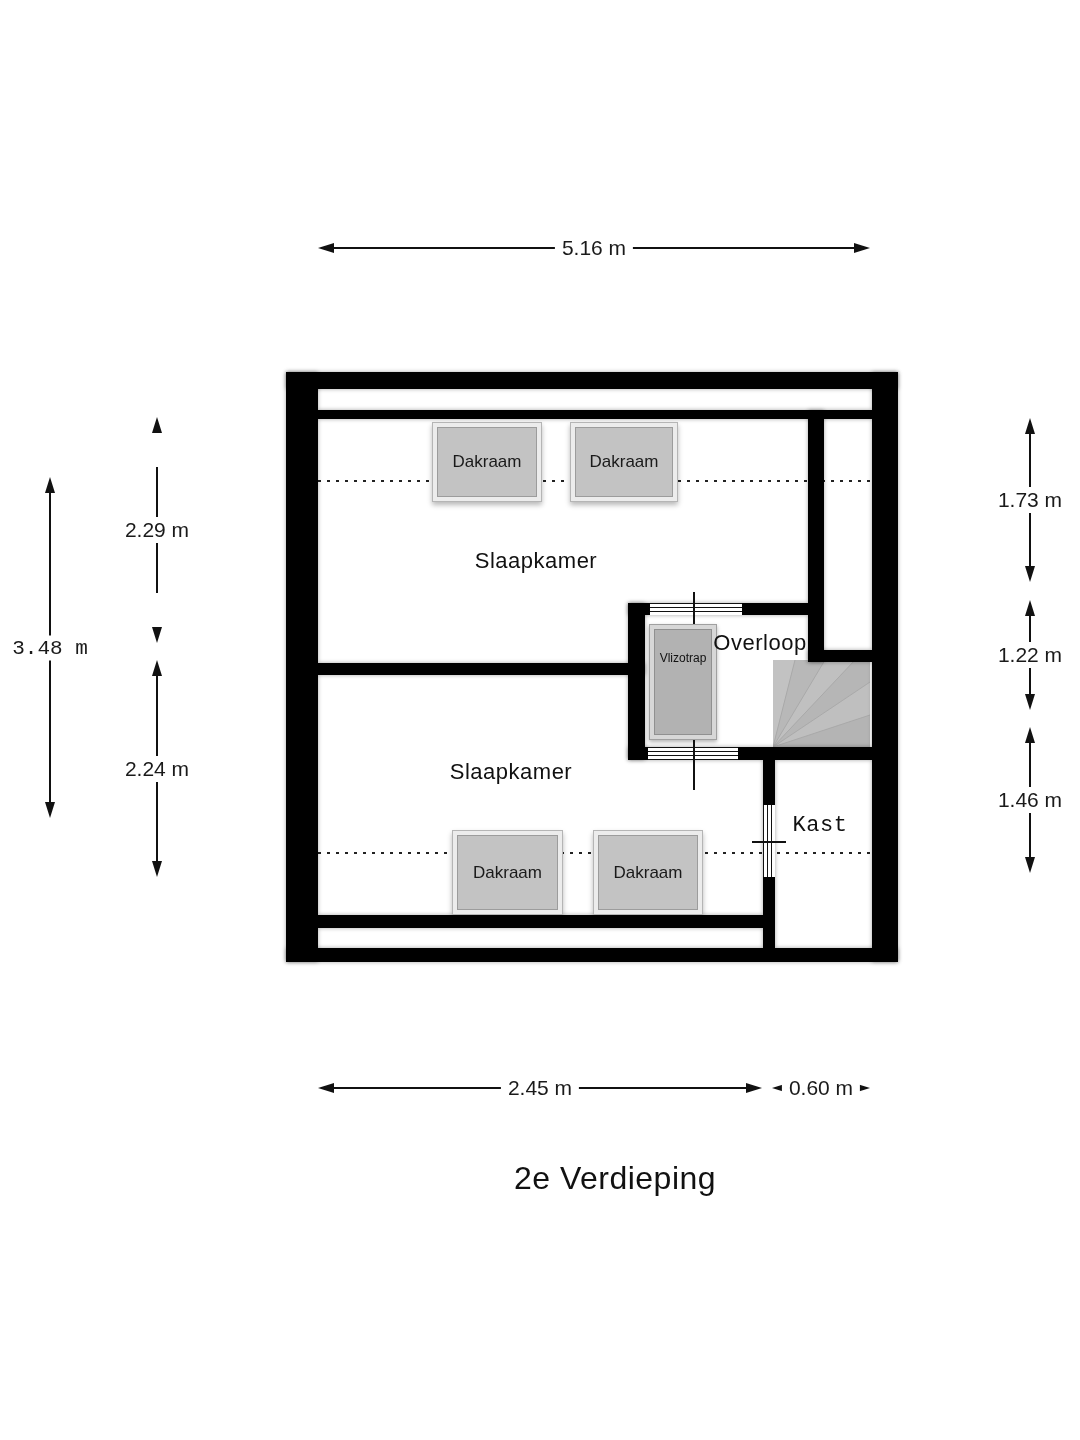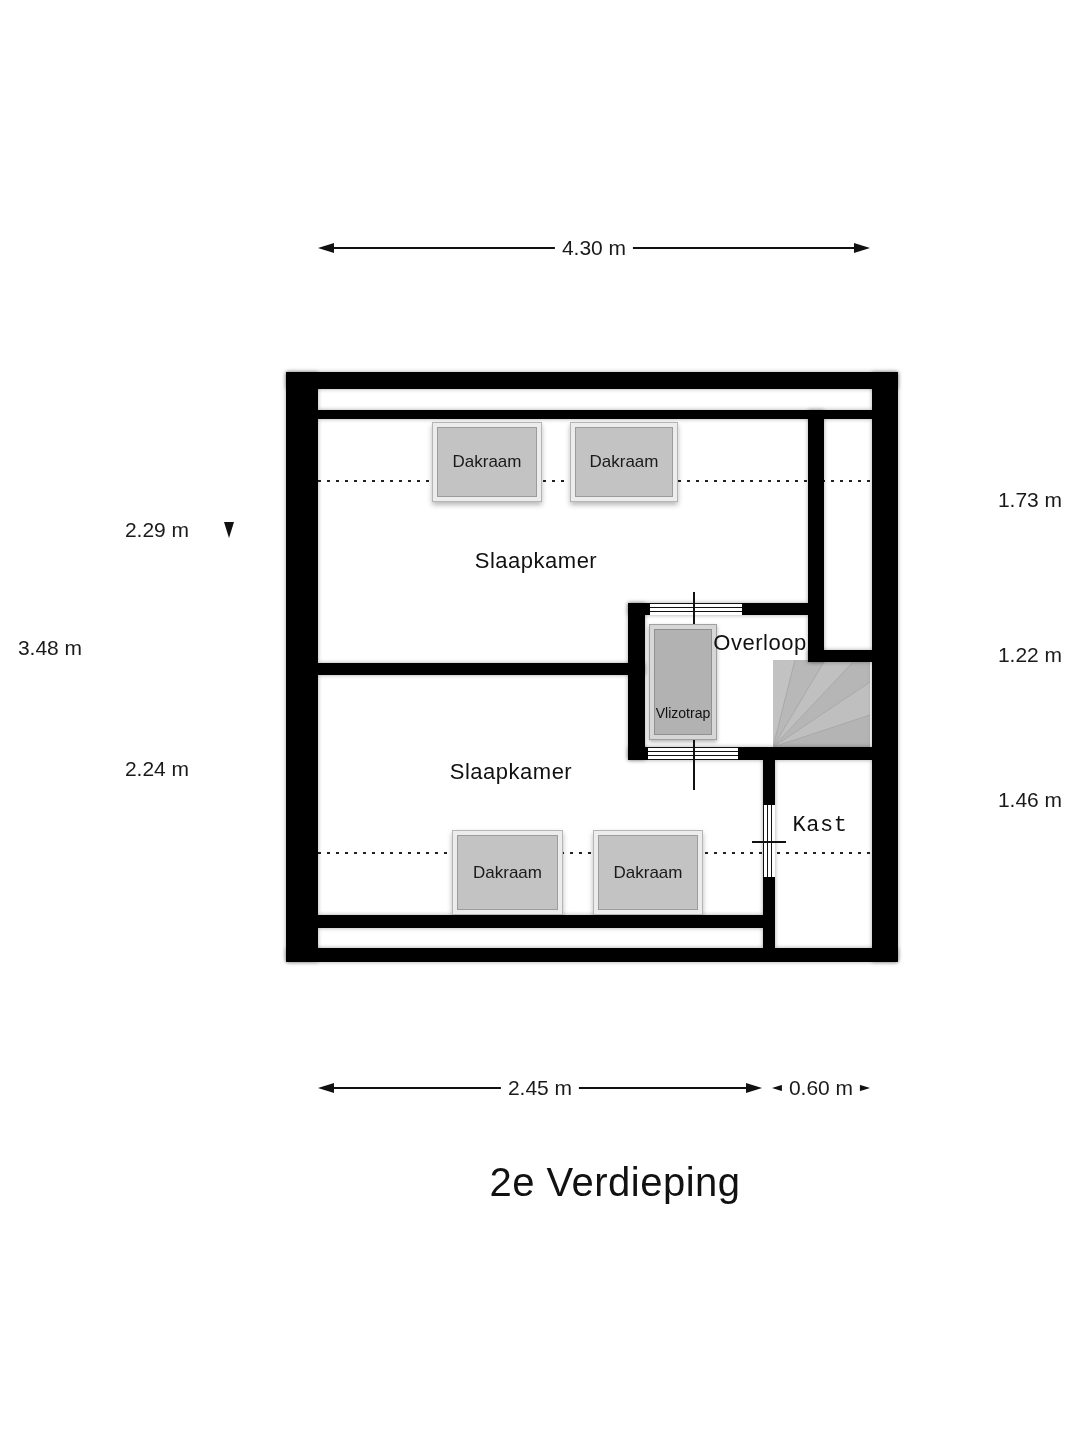--- a/index.html
+++ b/index.html
@@ -51,57 +51,57 @@
   .dak-b{left:570px;top:422px;width:108px;height:80px;}
   .dak-c{left:452px;top:830px;width:111px;height:85px;}
   .dak-d{left:593px;top:830px;width:110px;height:85px;}
   
   .roomlabel{position:absolute;transform:translate(-50%,-50%);white-space:nowrap;font-size:22px;
              letter-spacing:0.5px;color:#111;}
   .lbl-slaap-top{left:536px;top:561px;}
   .lbl-slaap-bottom{left:511px;top:772px;}
   .lbl-overloop{left:760px;top:643px;}
   .lbl-kast{left:820px;top:825px;font-family:Liberation Mono, monospace;}
-  .lbl-vlizo{position:absolute;left:683px;top:713px;transform:translate(-50%,-50%);font-size:14px;
+  .lbl-vlizo{position:absolute;left:683px;top:658px;transform:translate(-50%,-50%);font-size:12px;
              white-space:nowrap;color:#111;z-index:5;}
   
   .dimh{position:absolute;height:22px;display:flex;align-items:center;}
-  .dimv{position:absolute;width:22px;display:flex;flex-direction:row;align-items:center;}
+  .dimv{position:absolute;width:22px;display:flex;flex-direction:column;align-items:center;}
   .dimline-h{flex:1;height:2px;background:#111;}
   .dimline-v{flex:1;width:2px;background:#111;}
   .spacer{flex:1;}
   .arr-left{width:0;height:0;border-top:5px solid transparent;border-bottom:5px solid transparent;border-right:16px solid #111;}
   .arr-right{width:0;height:0;border-top:5px solid transparent;border-bottom:5px solid transparent;border-left:16px solid #111;}
   .arr-up{width:0;height:0;border-left:5px solid transparent;border-right:5px solid transparent;border-bottom:16px solid #111;}
   .arr-down{width:0;height:0;border-left:5px solid transparent;border-right:5px solid transparent;border-top:16px solid #111;}
   .dimlabel{position:absolute;left:50%;top:50%;transform:translate(-50%,-50%);background:#fff;
             padding:1px 7px;font-size:21px;white-space:nowrap;color:#1a1a1a;}
   .dim-top{left:318px;width:552px;top:237px;}
   .dim-bl{left:318px;width:444px;top:1077px;}
   .dim-br{left:772px;width:98px;top:1077px;}
-  .dim-left-total{left:39px;top:477px;height:341px;}
+  .dim-left-total{left:39px;top:477px;height:341px;font-family:Liberation Mono, monospace;}
   .dim-left-1{left:146px;top:417px;height:226px;gap:34px;}
   .dim-left-2{left:146px;top:660px;height:217px;}
   .dim-right-1{left:1019px;top:418px;height:164px;}
   .dim-right-2{left:1019px;top:600px;height:110px;justify-content:flex-end;}
   .dim-right-3{left:1019px;top:727px;height:146px;}
   
-  .plan-title{position:absolute;left:615px;top:1160px;transform:translateX(-50%);font-size:40px;
+  .plan-title{position:absolute;left:615px;top:1160px;transform:translateX(-50%);font-size:32px;
               letter-spacing:0.5px;color:#111;white-space:nowrap;}
 </style>
 </head>
 <body>
 
 <div class="page">
 
   <div class="dimh dim-top">
     <div class="arr-left"></div>
     <div class="dimline-h"></div>
     <div class="arr-right"></div>
-    <span class="dimlabel">4.30 m</span>
+    <span class="dimlabel">5.16 m</span>
   </div>
 
   <div class="dotline dot-top"></div>
   <div class="dotline dot-bottom"></div>
 
   <div class="stairs">
     <svg width="97" height="87" viewBox="0 0 97 87">
       <rect x="0" y="0" width="97" height="87" fill="#bcbcbc"></rect>
       <polygon points="0,87 0,0 22,0" fill="#c2c2c2"></polygon>
       <polygon points="0,87 22,0 52,0" fill="#b8b8b8"></polygon>

